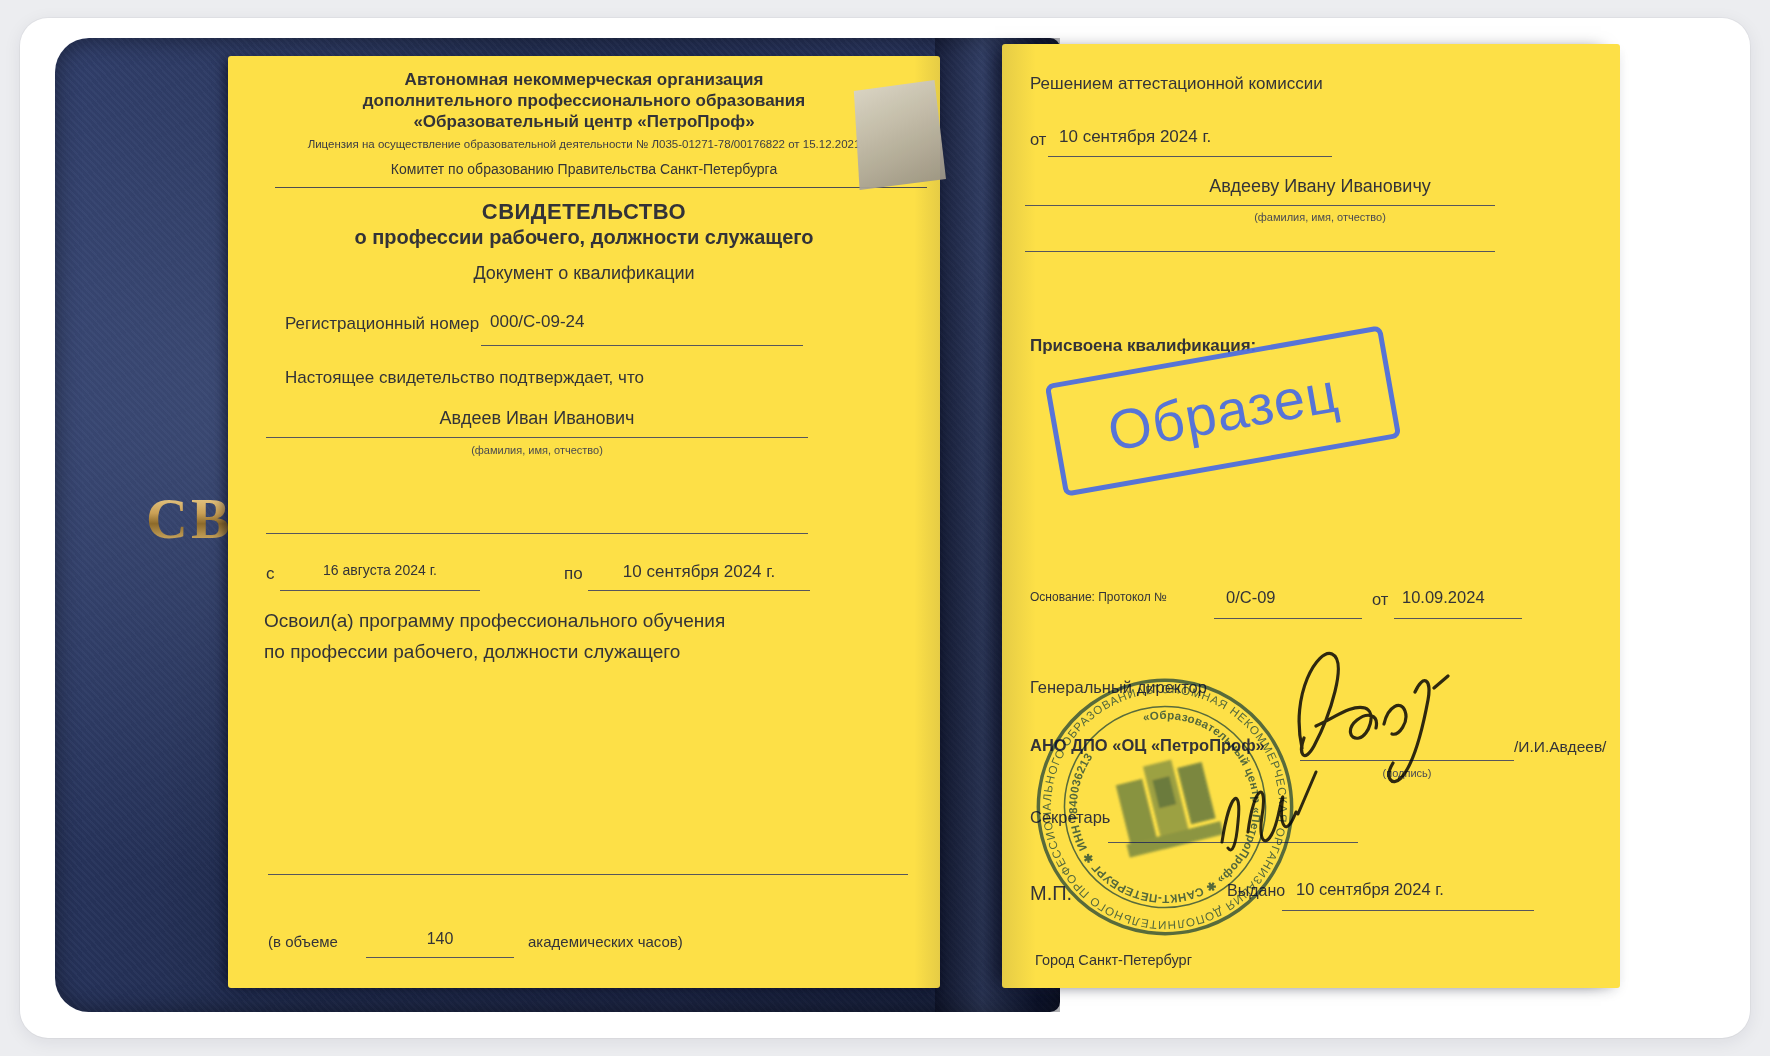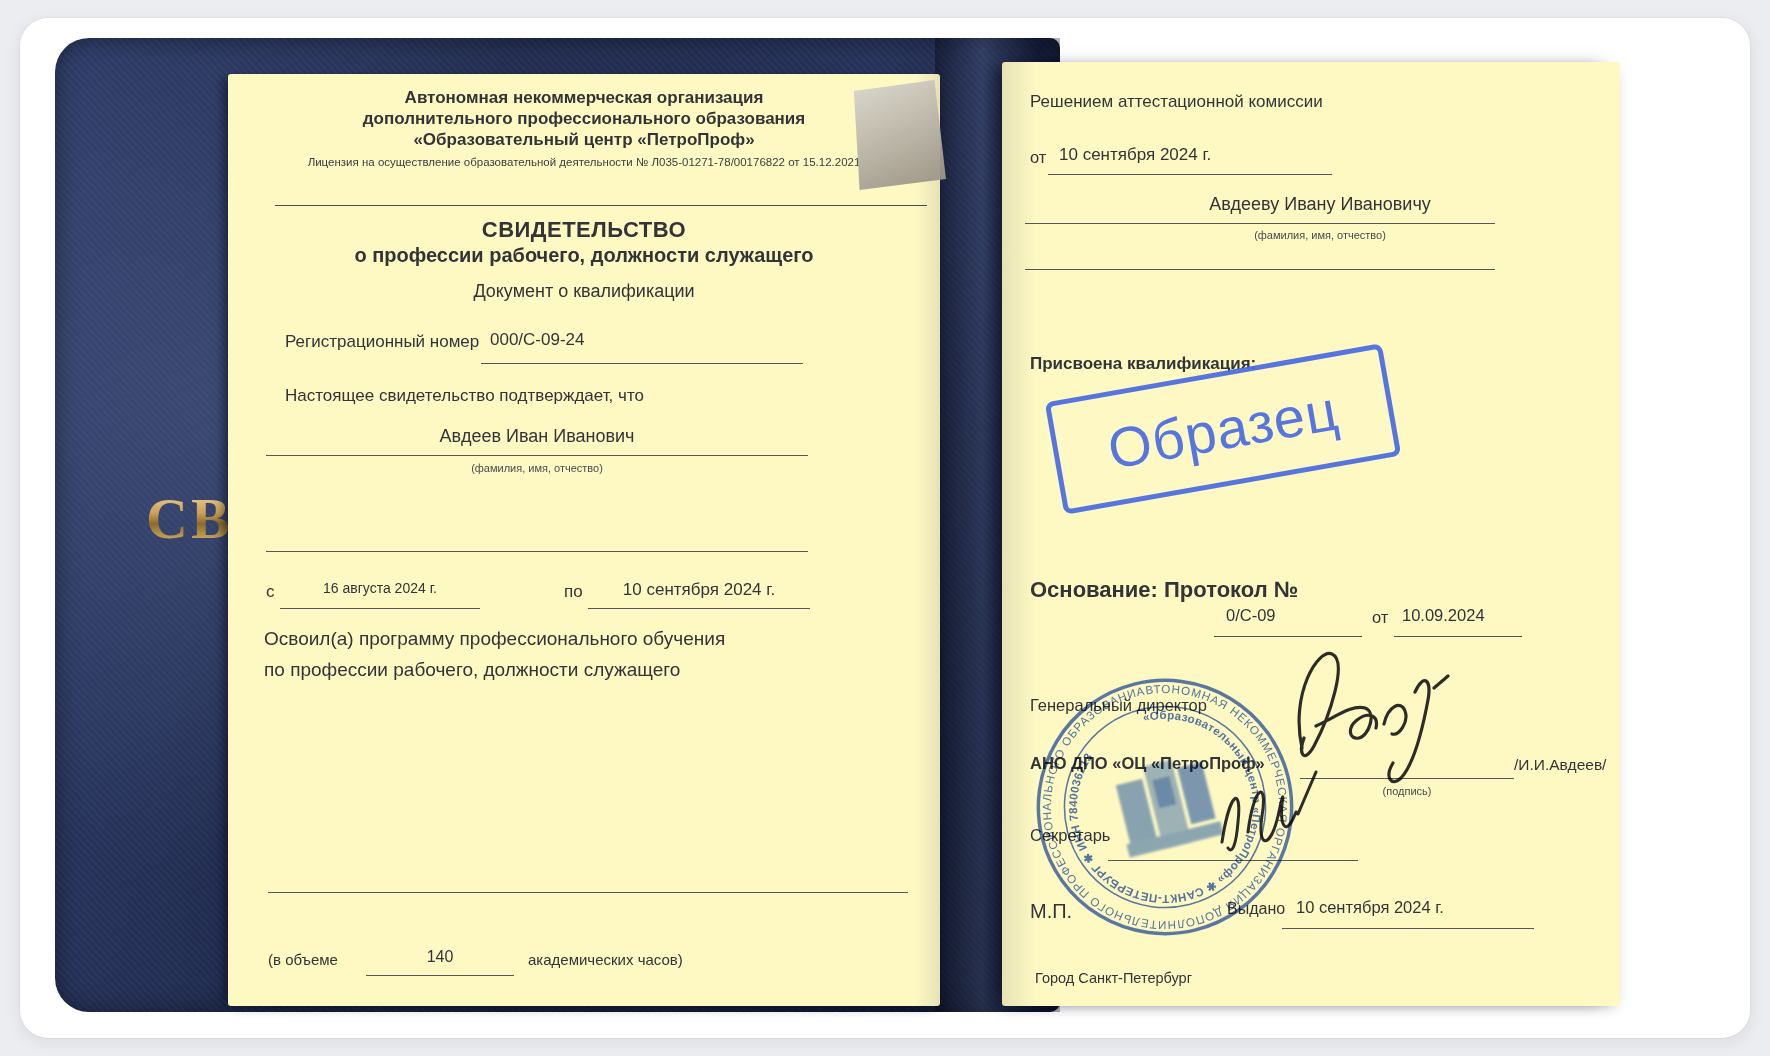--- a/index.html
+++ b/index.html
@@ -43,21 +43,21 @@
     -webkit-background-clip:text;background-clip:text;color:transparent;
     text-shadow:none;
   }
   .cover-fold{
     position:absolute;left:850px;top:80px;width:96px;height:110px;
     background:linear-gradient(155deg,#dcd8d0 0%,#beb8ac 45%,#968f82 100%);
     clip-path:polygon(4% 10%, 88% 0, 100% 90%, 10% 100%);
     border-radius:6px;opacity:0.95;z-index:5;
     box-shadow:2px 3px 6px rgba(10,12,30,0.4);
   }
-  .page{position:absolute;background:#fef9c3;z-index:4;margin-top:18px;}
+  .page{position:absolute;background:#fde047;z-index:4;}
   .page-left{
     left:228px;top:56px;width:712px;height:932px;border-radius:3px;
     box-shadow:-8px 0 10px -4px rgba(8,10,28,0.55), 0 7px 10px -6px rgba(8,10,28,0.4);
   }
   .page-left::after{
     content:"";position:absolute;right:0;top:0;bottom:0;width:26px;
     background:linear-gradient(90deg, transparent, rgba(20,25,55,0.10));
   }
   .page-right{
     left:1002px;top:44px;width:618px;height:944px;border-radius:3px;z-index:6;
@@ -100,20 +100,21 @@
 
   <div class="gold-wrap">
     <span class="gold-text">СВИДЕТЕЛЬСТВО</span>
   </div>
 
   <div class="page page-left">
     <div class="t bold c" style="left:0;top:14px;width:100%;font-size:17px;">Автономная некоммерческая организация</div>
     <div class="t bold c" style="left:0;top:56px;width:100%;font-size:17px;">«Образовательный центр «ПетроПроф»</div>
     <div class="t bold c" style="left:0;top:35px;width:100%;font-size:17px;">дополнительного профессионального образования</div>
     <div class="t c" style="left:0;top:82px;width:100%;font-size:11.5px;color:#3c3c42;">Лицензия на осуществление образовательной деятельности № Л035-01271-78/00176822 от 15.12.2021</div>
+    <div class="t c" style="left:0;top:105px;width:100%;font-size:14px;">Комитет по образованию Правительства Санкт-Петербурга</div>
     <div class="rule" style="left:47px;top:131px;width:652px;"></div>
 
     <div class="t bold c" style="left:0;top:143px;width:100%;font-size:22px;letter-spacing:0.5px;">СВИДЕТЕЛЬСТВО</div>
     <div class="t bold c" style="left:0;top:170px;width:100%;font-size:20px;">о профессии рабочего, должности служащего</div>
     <div class="t c" style="left:0;top:207px;width:100%;font-size:18px;">Документ о квалификации</div>
 
     <div class="t" style="left:57px;top:258px;font-size:17px;">Регистрационный номер</div>
     <div class="ln" style="left:253px;top:289px;width:322px;"></div>
     <div class="t" style="left:262px;top:256px;font-size:17px;">000/С-09-24</div>
 
@@ -157,21 +158,21 @@
     <div class="t c cap" style="left:143px;top:167px;width:350px;font-size:11px;">(фамилия, имя, отчество)</div>
 
     <div class="ln" style="left:23px;top:207px;width:470px;"></div>
 
     <div class="t bold" style="left:28px;top:292px;font-size:17px;">Присвоена квалификация:</div>
 
     <div class="sample-stamp">
       <span>Образец</span>
     </div>
 
-    <div class="t" style="left:28px;top:515px;font-size:22px;font-weight:bold;">Основание: Протокол №</div>
+    <div class="t" style="left:28px;top:546px;font-size:12px;">Основание: Протокол №</div>
     <div class="t" style="left:224px;top:544px;font-size:16.5px;">0/С-09</div>
     <div class="ln" style="left:212px;top:574px;width:148px;"></div>
     <div class="t" style="left:370px;top:546px;font-size:16.5px;">от</div>
     <div class="t" style="left:400px;top:544px;font-size:16.5px;">10.09.2024</div>
     <div class="ln" style="left:392px;top:574px;width:128px;"></div>
 
     <div class="t" style="left:28px;top:634px;font-size:16.5px;">Генеральный директор</div>
     <div class="t bold" style="left:28px;top:692px;font-size:16.5px;">АНО ДПО «ОЦ «ПетроПроф»</div>
     <div class="ln" style="left:298px;top:716px;width:214px;"></div>
     <div class="t c cap" style="left:330px;top:723px;width:150px;font-size:11px;">(подпись)</div>

